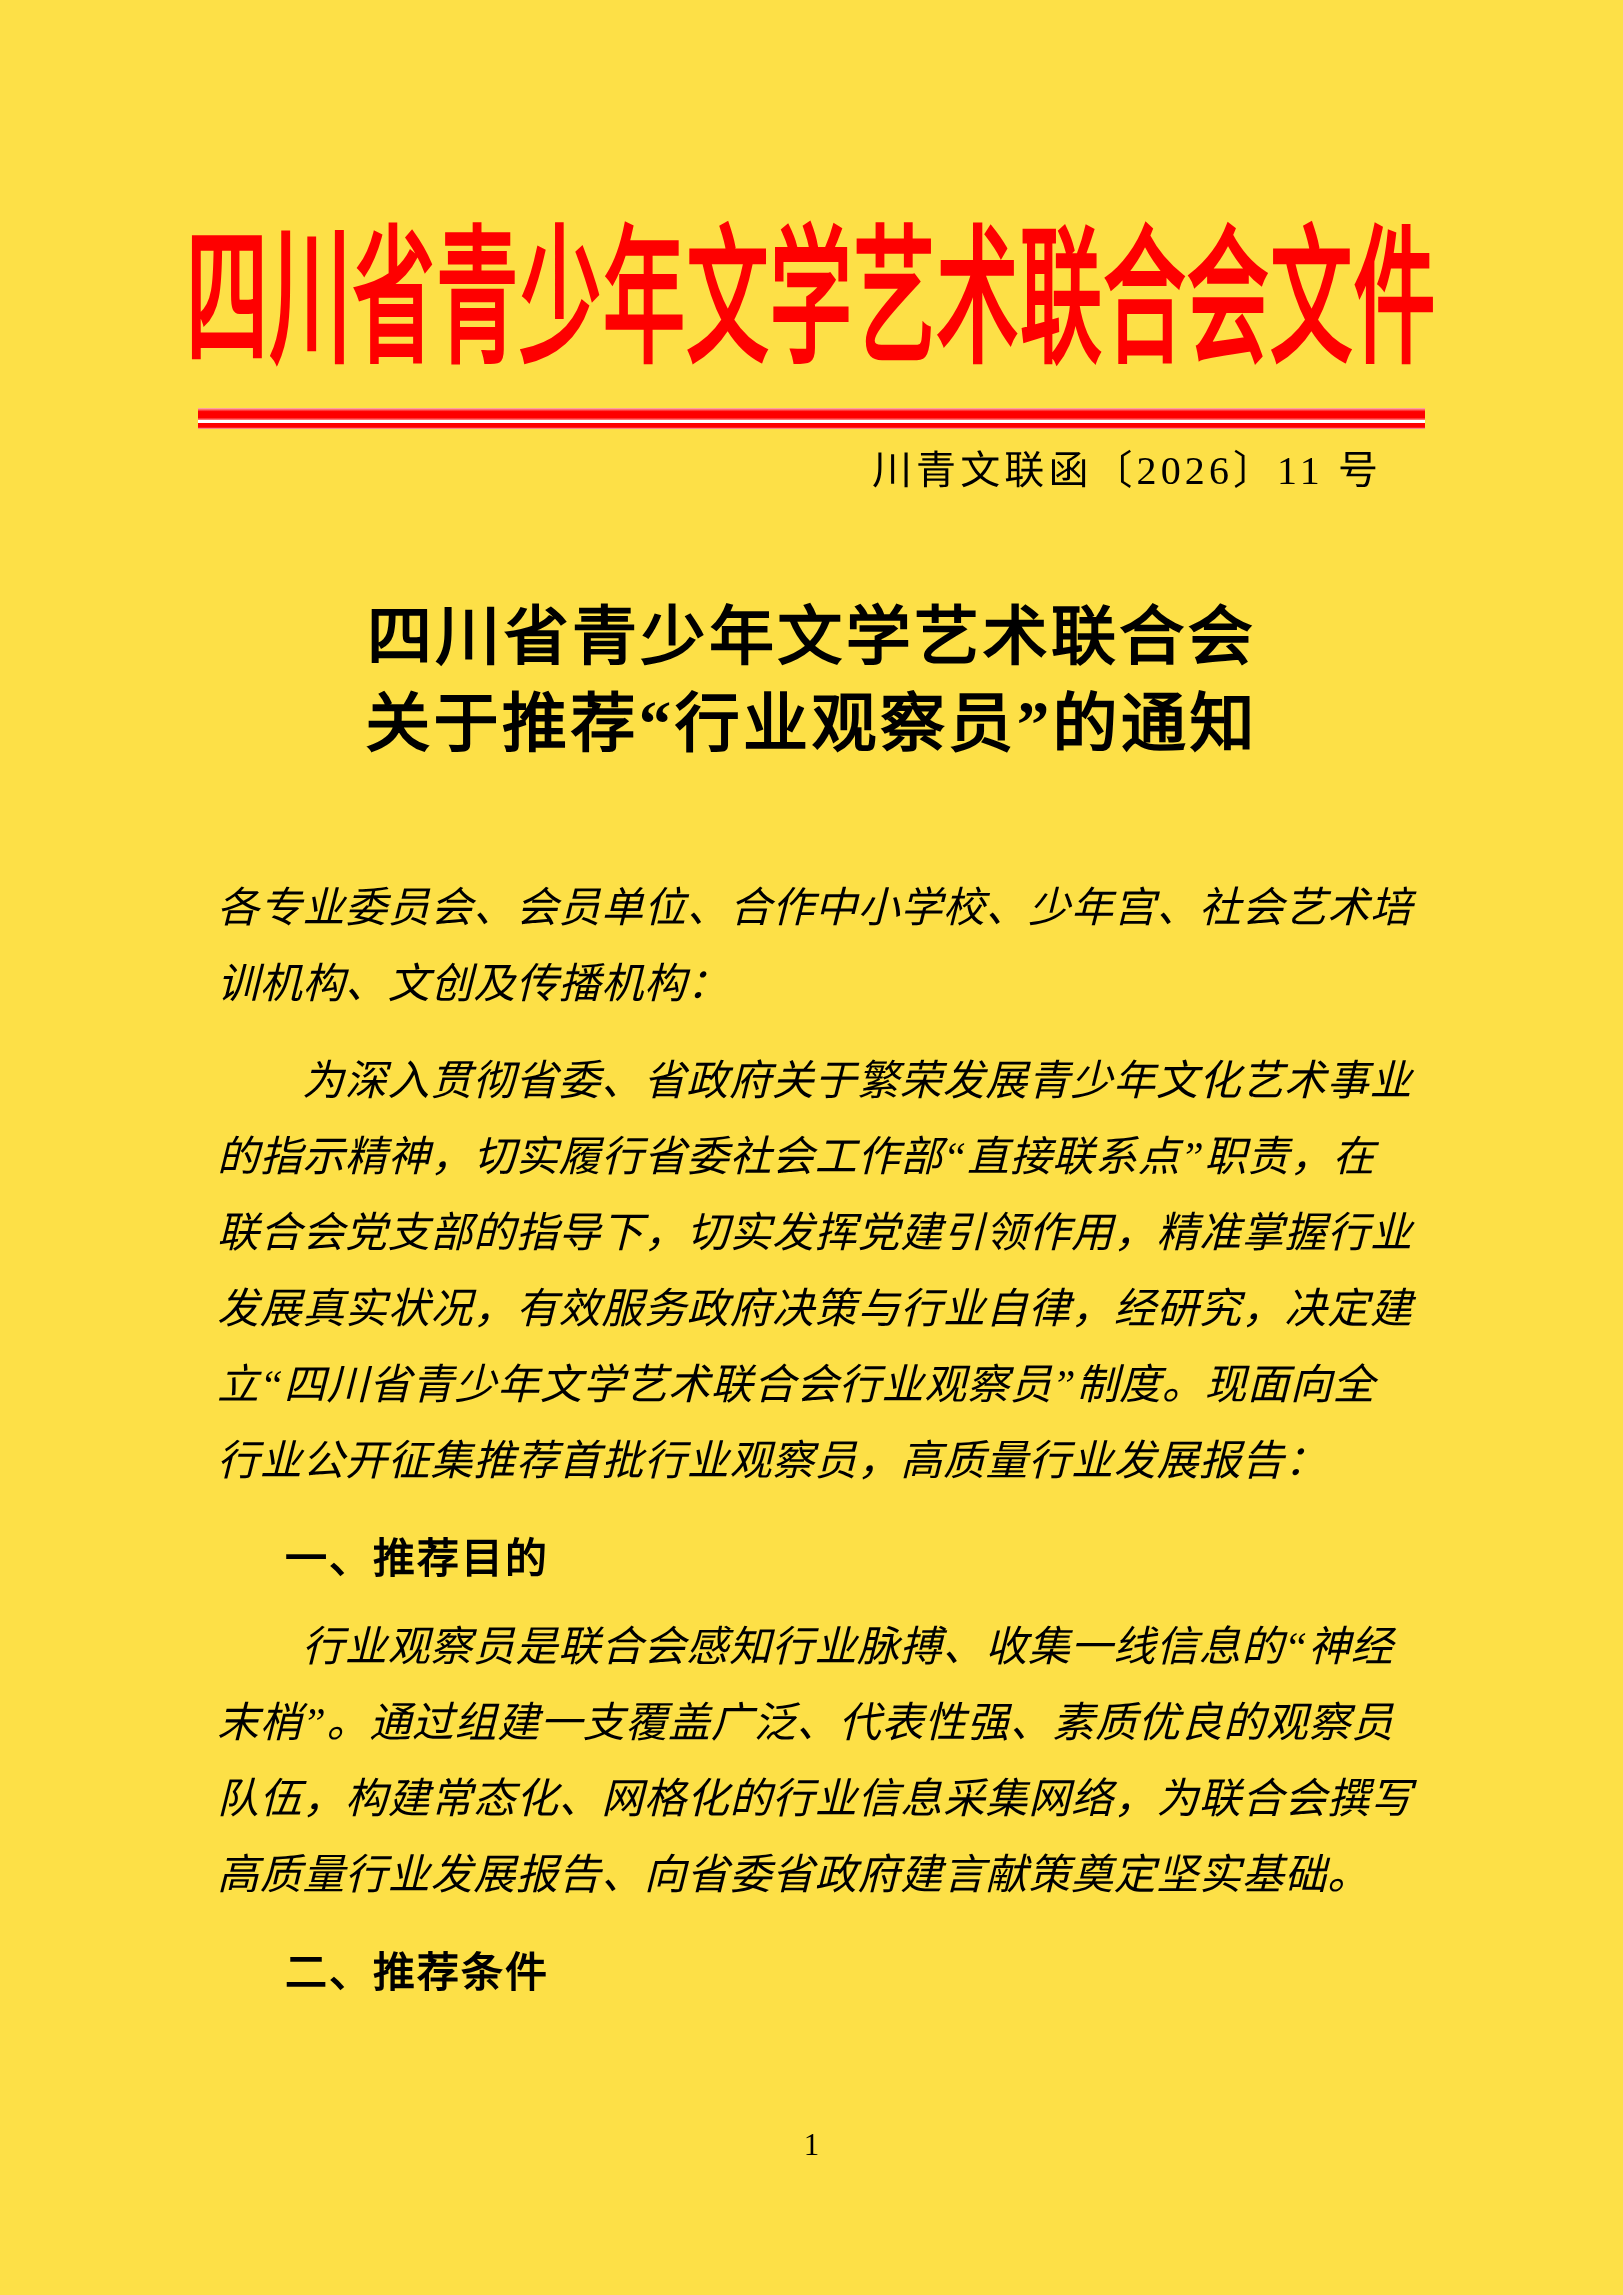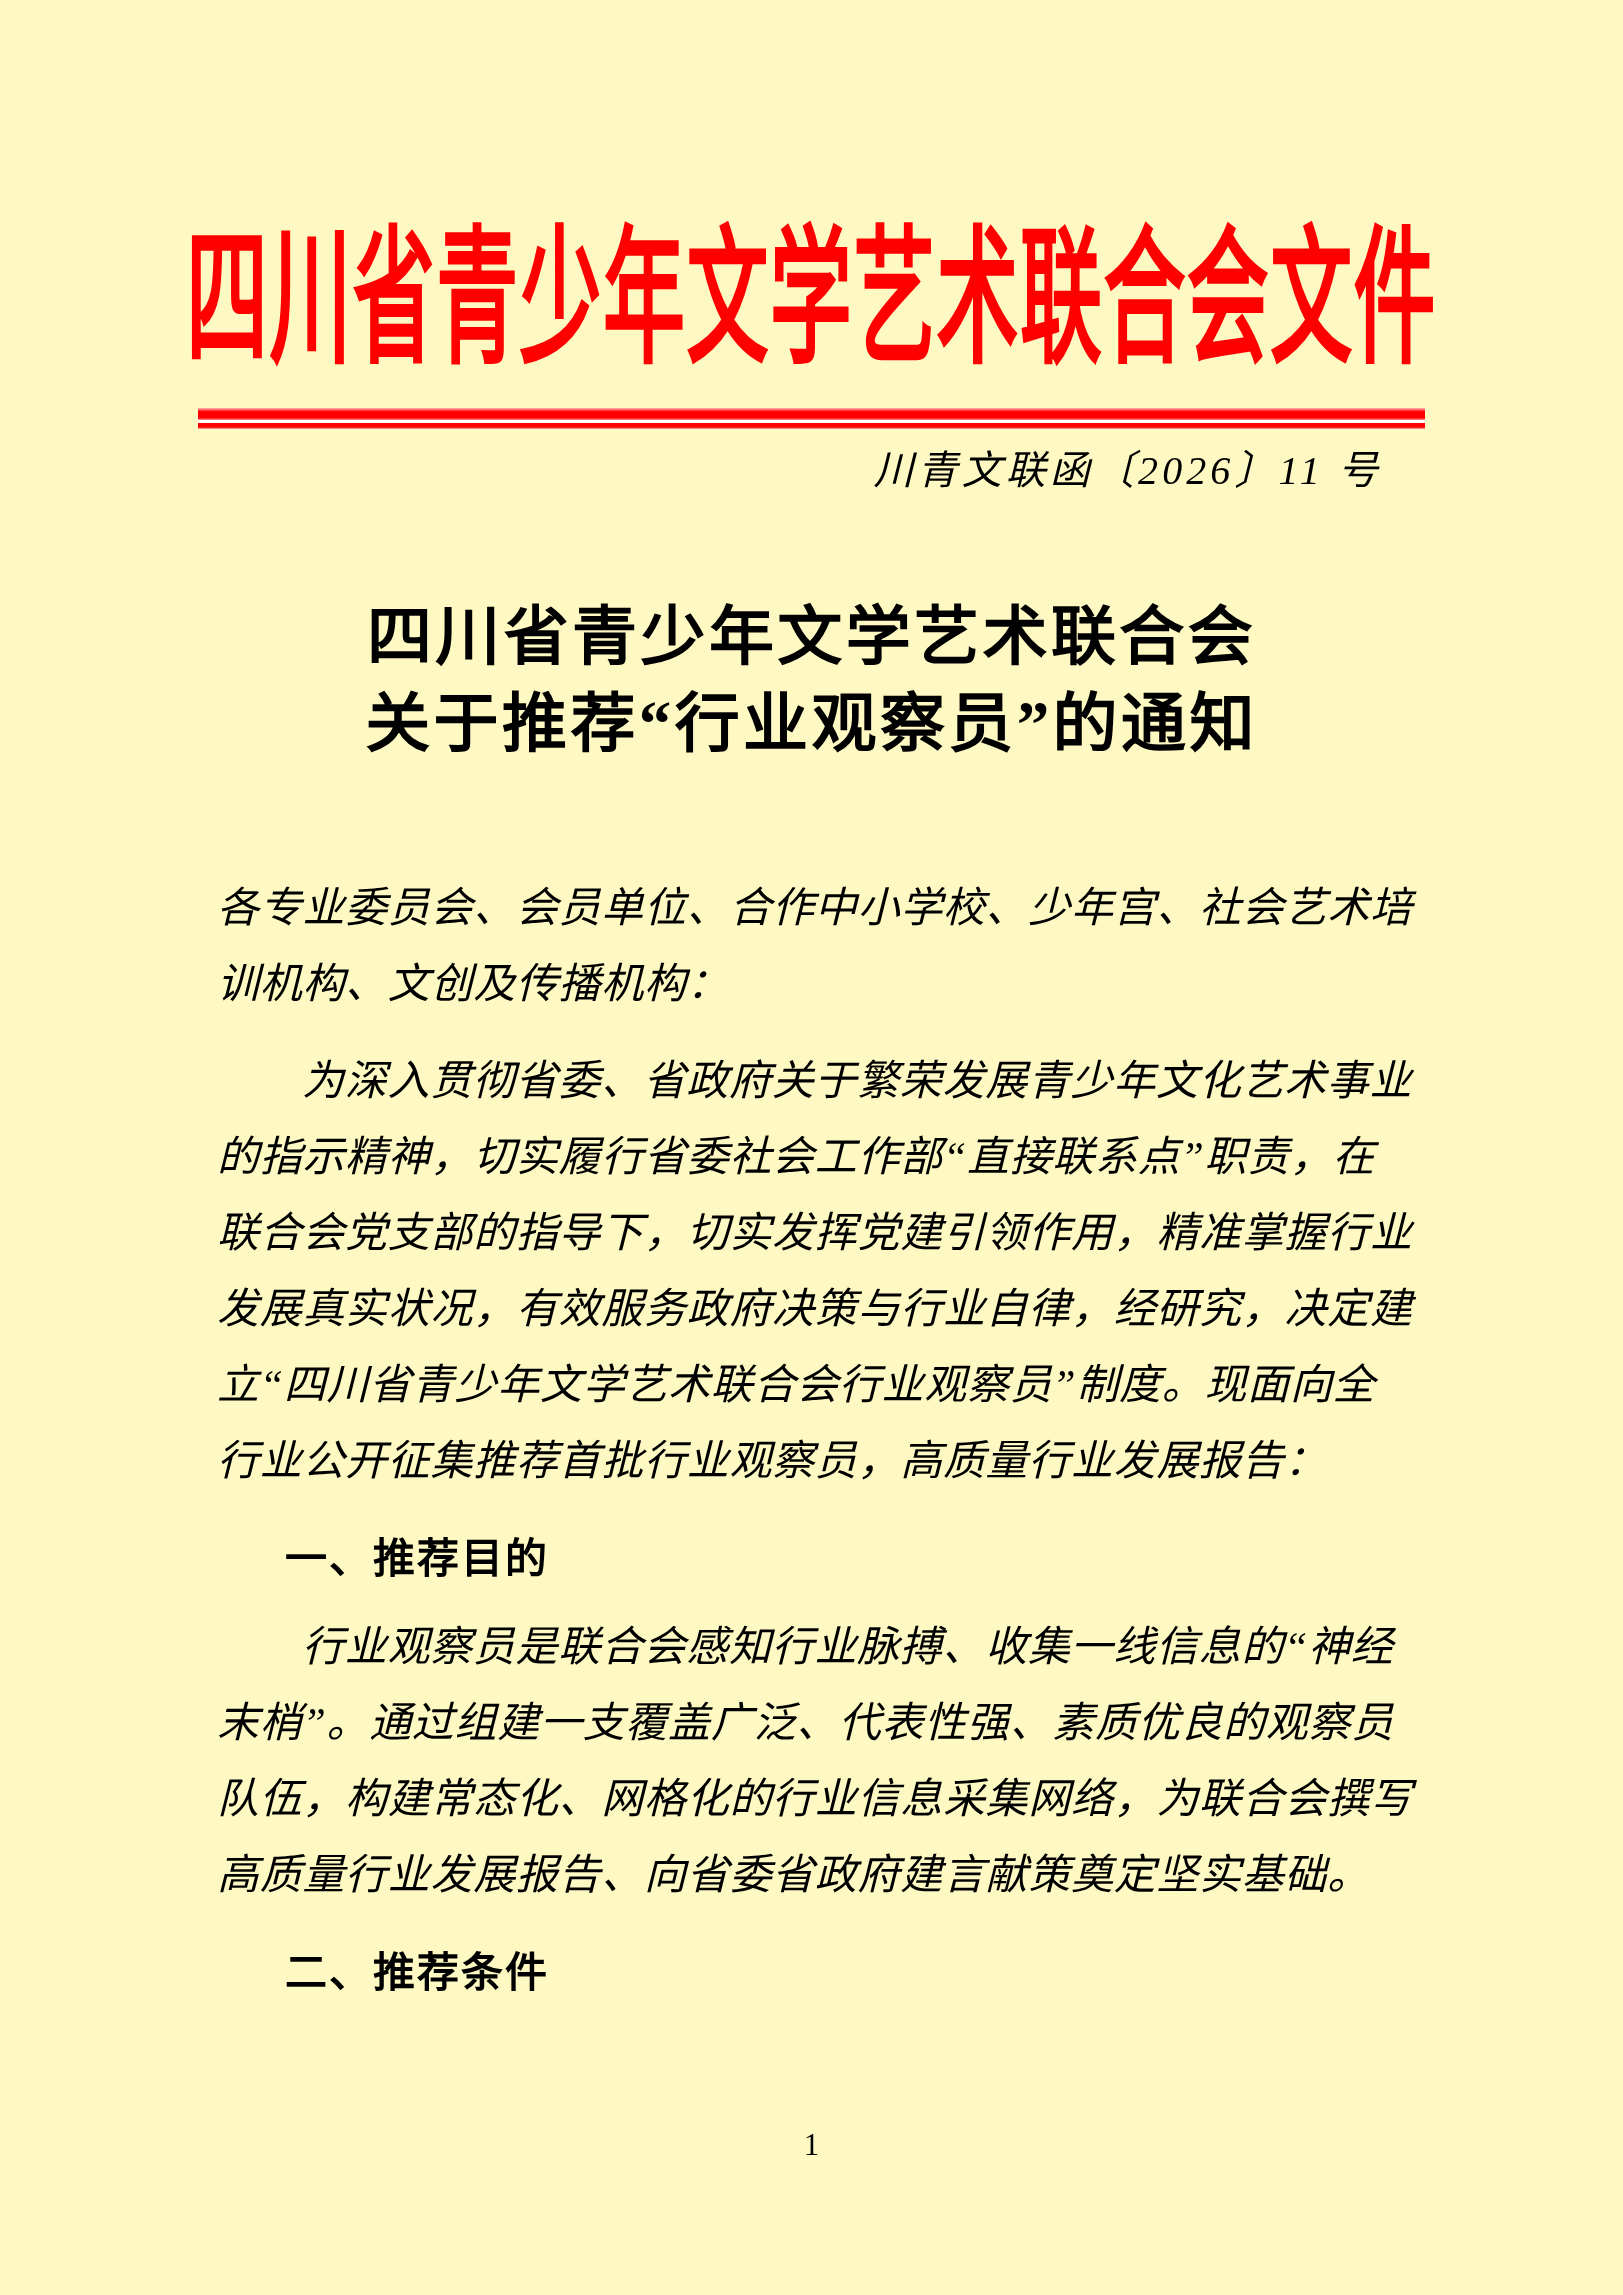--- a/index.html
+++ b/index.html
@@ -1,20 +1,20 @@
 <!DOCTYPE html>
 <html lang="zh-CN" style="font-size:11px"><head>
 <meta charset="utf-8">
 <style>
   html,body{margin:0;padding:0;background:#888;}
   .page{
     position:relative;
     width:1623px;height:2295px;
     margin:0 auto;
-    background:#fef9c3;
+    background:#fde047;
     overflow:hidden;
     font-family:"Liberation Serif","DejaVu Serif",serif;
     color:#000;
   }
 
   
   .red-header{
     position:absolute;top:226px;left:102px;width:1419px;
     text-align:center;
     font-size:82px;line-height:82px;font-weight:700;
@@ -36,21 +36,20 @@
   .red-divider .thin{
     height:6.1px;
     background:linear-gradient(180deg,#fe0000 0%,#fe0000 70%,#ffb9b9 100%);
   }
 
   
   .doc-number{
     position:absolute;top:447px;left:205px;width:1177px;
     text-align:right;
     font-size:40px;line-height:48px;
-    font-style:italic;
     letter-spacing:4.1px;
     font-family:"Liberation Serif","DejaVu Serif",serif;
   }
 
   
   .main-title{
     position:absolute;top:594px;left:102px;width:1419px;
     text-align:center;
     font-weight:700;
     font-size:65px;line-height:87px;

